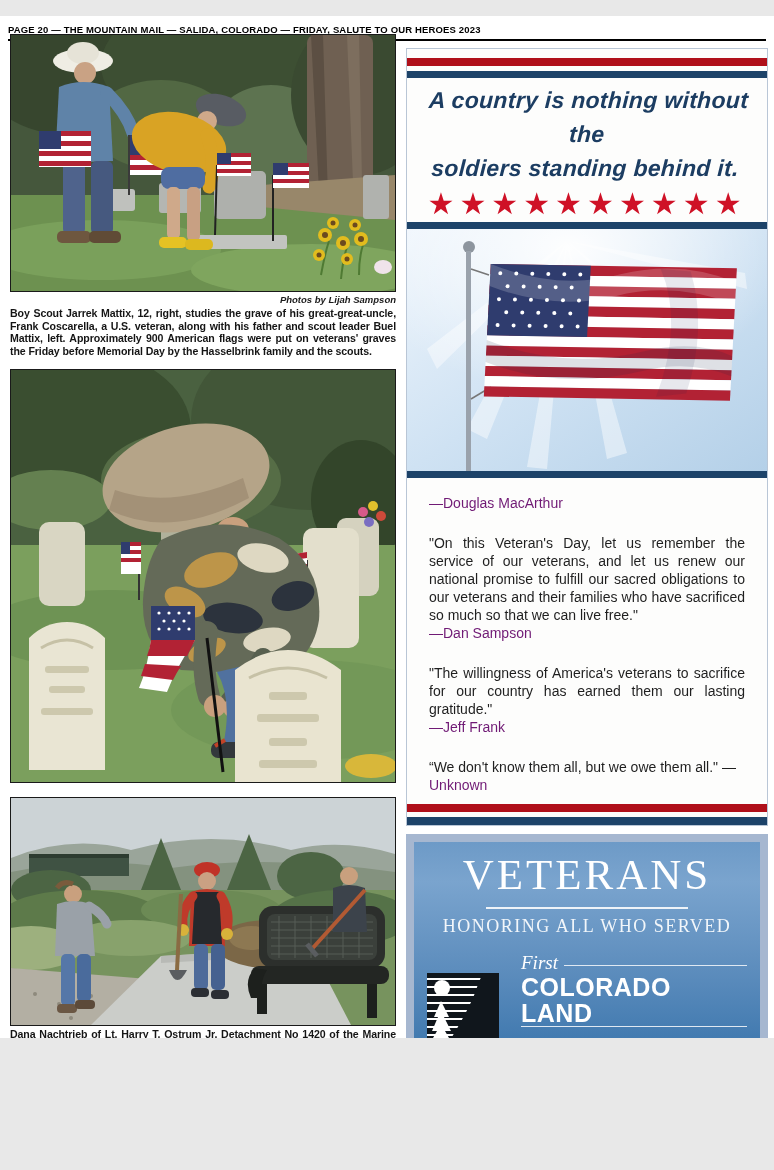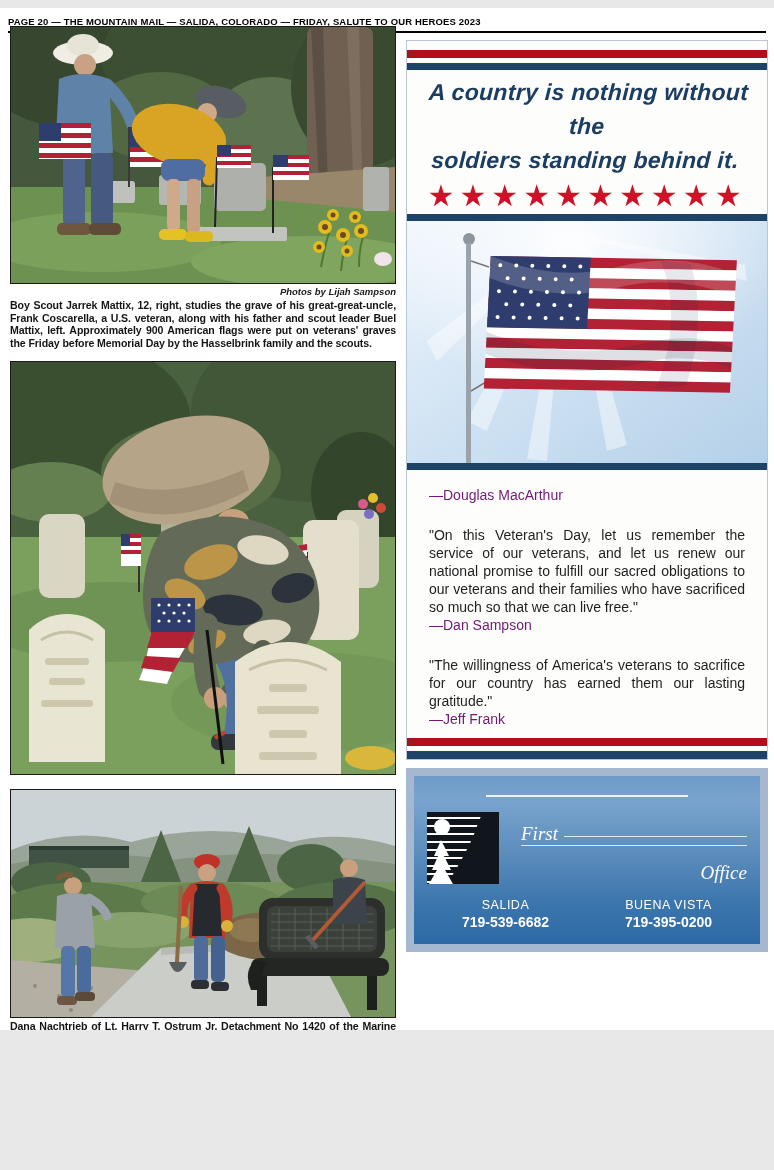--- a/index.html
+++ b/index.html
@@ -1,19 +1,19 @@
 <!DOCTYPE html>
 <html><head>
 <meta charset="utf-8">
 <style>
   * { box-sizing: border-box; margin: 0; padding: 0; }
   html,body { background:#e8e8e8; }
   .page {
     position: relative; width: 774px; height: 1022px;
-    background: #ffffff; margin: 8px auto; overflow: hidden;
+    background: #ffffff; margin: 16px auto; overflow: hidden;
     font-family: "Liberation Sans", sans-serif; color:#111;
   }
   
   .masthead { position: absolute; top: 8px; left: 8px; right: 8px; }
   .masthead-text { font-size: 9.5px; font-weight: bold; color:#000; letter-spacing: 0.15px; }
   .masthead-rule { margin-top: 4px; border-top: 2.5px solid #000; }
 
   
   .col-left { position: absolute; left: 10px; top: 18px; width: 386px; }
   .photo { border: 1px solid #1a1a1a; display: block; width: 386px; background:#ccc; }
@@ -45,21 +45,21 @@
 
   
   .ad { margin-top: 8px; background: #a6b7d0; padding: 8px; }
   .ad-inner {
     background: linear-gradient(180deg, #6d9ac7 0%, #7aa4ce 14%, #5d8dbd 45%, #3c76ad 75%, #2d69a6 100%);
     padding: 10px 10px 14px 10px; text-align: center;
   }
   .ad-title { font-family: "Liberation Serif", serif; color: #fff; font-size: 43px; line-height: 46px; letter-spacing: 3px; font-weight: 500; }
   .ad-divider { width: 62%; margin: 9px auto 7px auto; border-top: 2px solid #eef3f8; }
   .ad-subtitle { font-family: "Liberation Serif", serif; color: #f2f6fa; font-size: 18px; letter-spacing: 1.5px; }
-  .logo-row { display: flex; justify-content: center; align-items: flex-end; gap: 22px; margin-top: 15px; }
+  .logo-row { display: flex; justify-content: center; align-items: center; gap: 22px; margin-top: 15px; }
   .logo-mark { width: 72px; height: 72px; flex: 0 0 auto; }
   .logo-text { width: 226px; text-align: left; color: #fff; }
   .logo-first-row { display:flex; align-items: baseline; gap: 6px; }
   .logo-first { font-family: "Liberation Serif", serif; font-style: italic; font-size: 19px; }
   .logo-line { flex: 1; border-top: 1.5px solid #dfe8f2; position: relative; top: -3px; }
   .logo-main { font-size: 25px; font-weight: bold; letter-spacing: 0.5px; line-height: 26px; }
   .logo-office-row { display:flex; align-items: baseline; gap: 6px; border-top: 1.5px solid #dfe8f2; padding-top: 16px; }
   .logo-office { margin-left: auto; font-family: "Liberation Serif", serif; font-style: italic; font-size: 19px; }
   .phones-row { display: flex; margin-top: 14px; }
   .phone-col { width: 50%; color: #ffffff; }
@@ -481,30 +481,36 @@
           <div class="q-author">—Douglas MacArthur</div>
         </div>
         <div class="quote-item">
           <div class="q-text">"On this Veteran's Day, let us remember the service of our veterans, and let us renew our national promise to fulfill our sacred obligations to our  veterans and their families who have sacrificed so much so that we can live free."</div>
           <div class="q-author">—Dan Sampson</div>
         </div>
         <div class="quote-item">
           <div class="q-text">"The willingness of America's veterans to sacrifice for our country has earned them our lasting gratitude."</div>
           <div class="q-author">—Jeff Frank</div>
         </div>
+        <div class="quote-item">
+          <div class="q-text">“We don't know them all, but we owe them all."  —</div>
+          <div class="q-author">Unknown</div>
+        </div>
       </div>
 
       <div class="bar bar-red"></div>
       <div class="sp5"></div>
       <div class="bar bar-navy" style="height:8px"></div>
     </div>
 
     <div class="ad">
       <div class="ad-inner">
+        <div class="ad-title">VETERANS</div>
         <div class="ad-divider"></div>
+        <div class="ad-subtitle">HONORING ALL WHO SERVED</div>
 
         <div class="logo-row">
           <svg class="logo-mark" viewBox="0 0 72 72">
             <rect width="72" height="72" fill="#10161c"></rect>
             <g stroke="#ffffff" stroke-width="2">
               <line x1="0" y1="6" x2="72" y2="6"></line>
                 <line x1="0" y1="14" x2="72" y2="14"></line>
               <line x1="0" y1="22" x2="72" y2="22"></line>
                 <line x1="0" y1="30" x2="72" y2="30"></line>
               <line x1="0" y1="38" x2="72" y2="38"></line>
@@ -515,20 +521,21 @@
             </g>
             <path d="M20 72 Q40 40 48 20 Q52 8 56 0 L72 0 L72 72 Z" fill="#10161c"></path>
             <circle cx="15" cy="15" r="8" fill="#ffffff"></circle>
             <path d="M14 28 L22 44 L17 44 L24 58 L18 58 L26 72 L2 72 L10 58 L5 58 L11 44 L7 44 Z" fill="#ffffff"></path>
           </svg>
           <div class="logo-text">
             <div class="logo-first-row">
               <span class="logo-first">First</span>
               <span class="logo-line"></span>
             </div>
+            <div class="logo-main">COLORADO LAND</div>
             <div class="logo-office-row">
               <span class="logo-office">Office</span>
             </div>
           </div>
         </div>
 
         <div class="phones-row">
           <div class="phone-col">
             <div class="phone-city">SALIDA</div>
             <div class="phone-number">719-539-6682</div>

